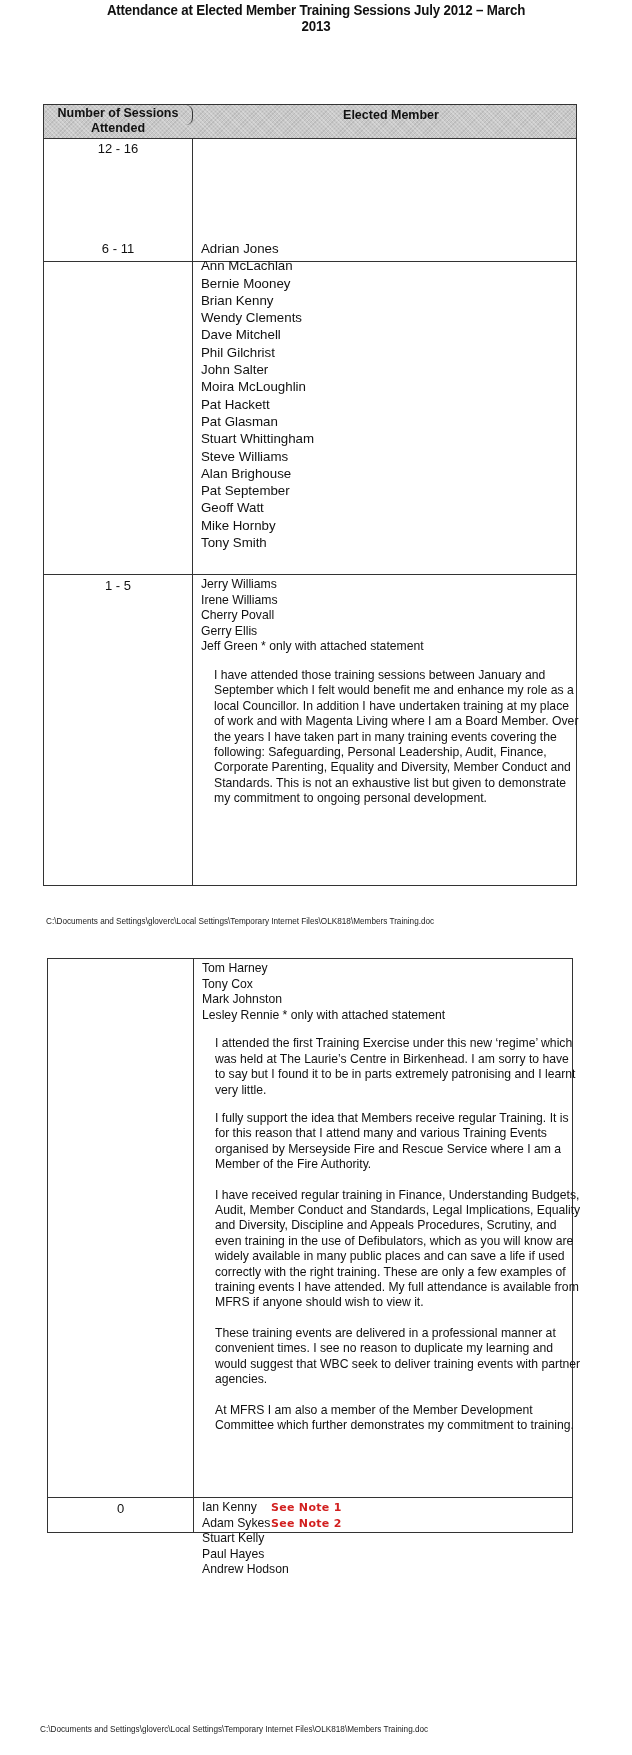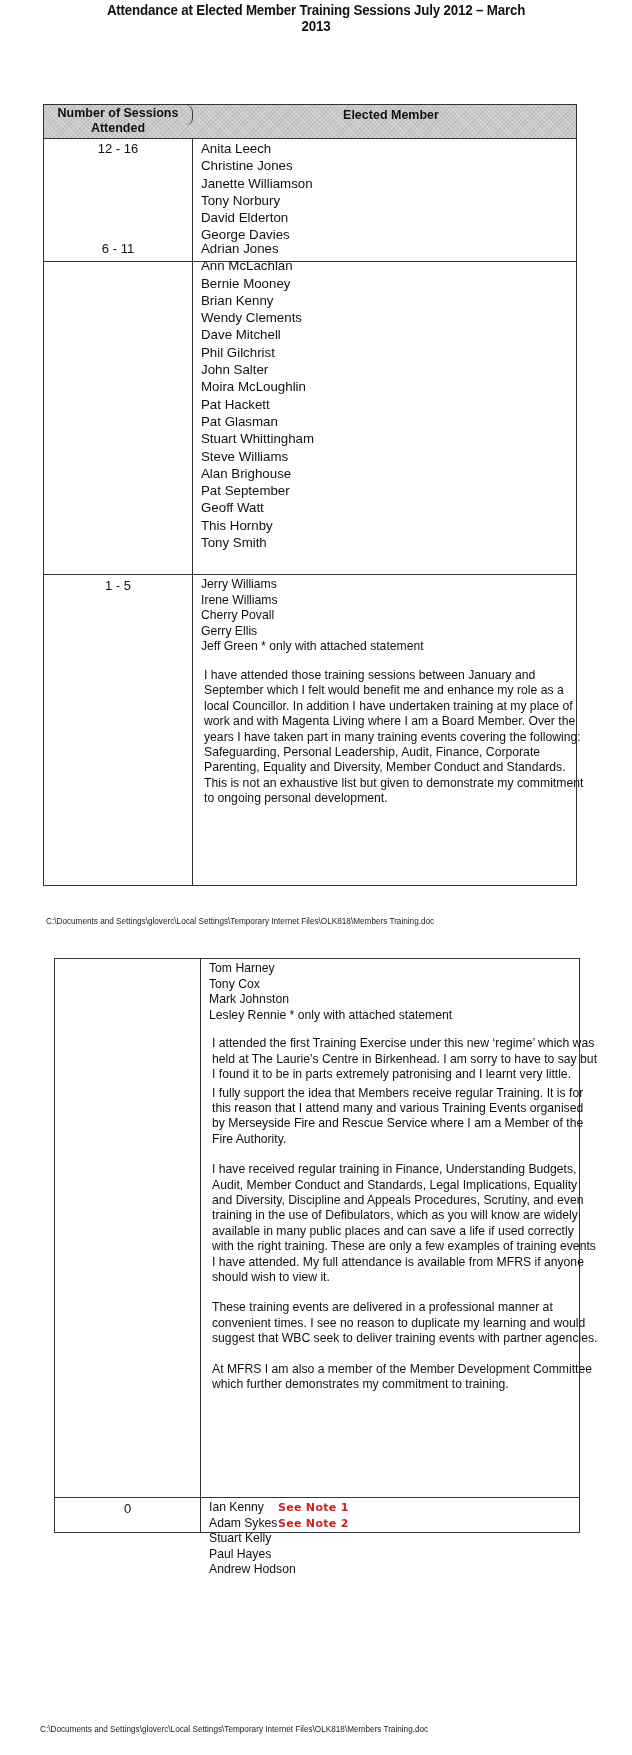--- a/index.html
+++ b/index.html
@@ -30,21 +30,21 @@
   }
   .title .line1 { display: block; }
   .title .line2 { display: block; }
 
   .tbl {
     position: absolute;
     border: 1.3px solid #333;
     box-sizing: border-box;
   }
   .tbl1 { left: 43px; top: 104px; width: 534px; height: 782px; }
-  .tbl2 { left: 54px; top: 958px; width: 526px; height: 575px; }
+  .tbl2 { left: 47px; top: 958px; width: 526px; height: 575px; }
 
   .hdr {
     position: absolute;
     left: 0; top: 0; right: 0;
     height: 33px;
     background: #c9c9c9;
     background-image:
       repeating-linear-gradient(45deg, rgba(255,255,255,0.25) 0 1px, rgba(0,0,0,0) 1px 3px),
       repeating-linear-gradient(-45deg, rgba(0,0,0,0.08) 0 1px, rgba(0,0,0,0) 1px 3px);
     border-bottom: 1.3px solid #333;
@@ -108,21 +108,21 @@
     font-size: 12.2px;
     line-height: 15.6px;
     white-space: nowrap;
   }
   .stmt {
     font-size: 12.2px;
     line-height: 15.4px;
     width: 392px;
     margin-top: 13px;
   }
-  .stmt p { margin: 3px; }
+  .stmt p { margin: 13px; }
   .stmt p + p.gap { margin-top: 15px; }
   .note {
     color: #d21f1f;
     font-weight: bold;
     font-family: "DejaVu Sans", sans-serif;
     font-size: 11px;
     letter-spacing: 0.3px;
     margin-top: 40px;
   }
   .name-with-note .nm {
@@ -149,28 +149,20 @@
 </div>
 
 <div class="tbl tbl1">
   <div class="hdr">
     <div class="hdr-col1">Number of Sessions Attended</div>
     <div class="hdr-col2">Elected Member</div>
   </div>
 
   <div class="row" style="top:33px;height:124px;">
     <div class="c1">12 - 16</div>
-    <div class="c2 names-lg">
-      <div>Anita Leech</div>
-      <div>Christine Jones</div>
-      <div>Janette Williamson</div>
-      <div>Tony Norbury</div>
-      <div>David Elderton</div>
-      <div>George Davies</div>
-    </div>
   </div>
 
   <div class="row" style="top:133px;height:337px;">
     <div class="c1">6 - 11</div>
     <div class="c2 names-lg">
       <div>Adrian Jones</div>
       <div>Ann McLachlan</div>
       <div>Bernie Mooney</div>
       <div>Brian Kenny</div>
       <div>Wendy Clements</div>
@@ -178,21 +170,21 @@
       <div>Phil Gilchrist</div>
       <div>John Salter</div>
       <div>Moira McLoughlin</div>
       <div>Pat Hackett</div>
       <div>Pat Glasman</div>
       <div>Stuart Whittingham</div>
       <div>Steve Williams</div>
       <div>Alan Brighouse</div>
       <div>Pat September</div>
       <div>Geoff Watt</div>
-      <div>This Hornby</div>
+      <div>Mike Hornby</div>
       <div>Tony Smith</div>
     </div>
   </div>
 
   <div class="row last" style="top:470px;bottom:0;">
     <div class="c1">1 - 5</div>
     <div class="c2">
       <div class="names-sm">
         <div>Jerry Williams</div>
         <div>Irene Williams</div>

